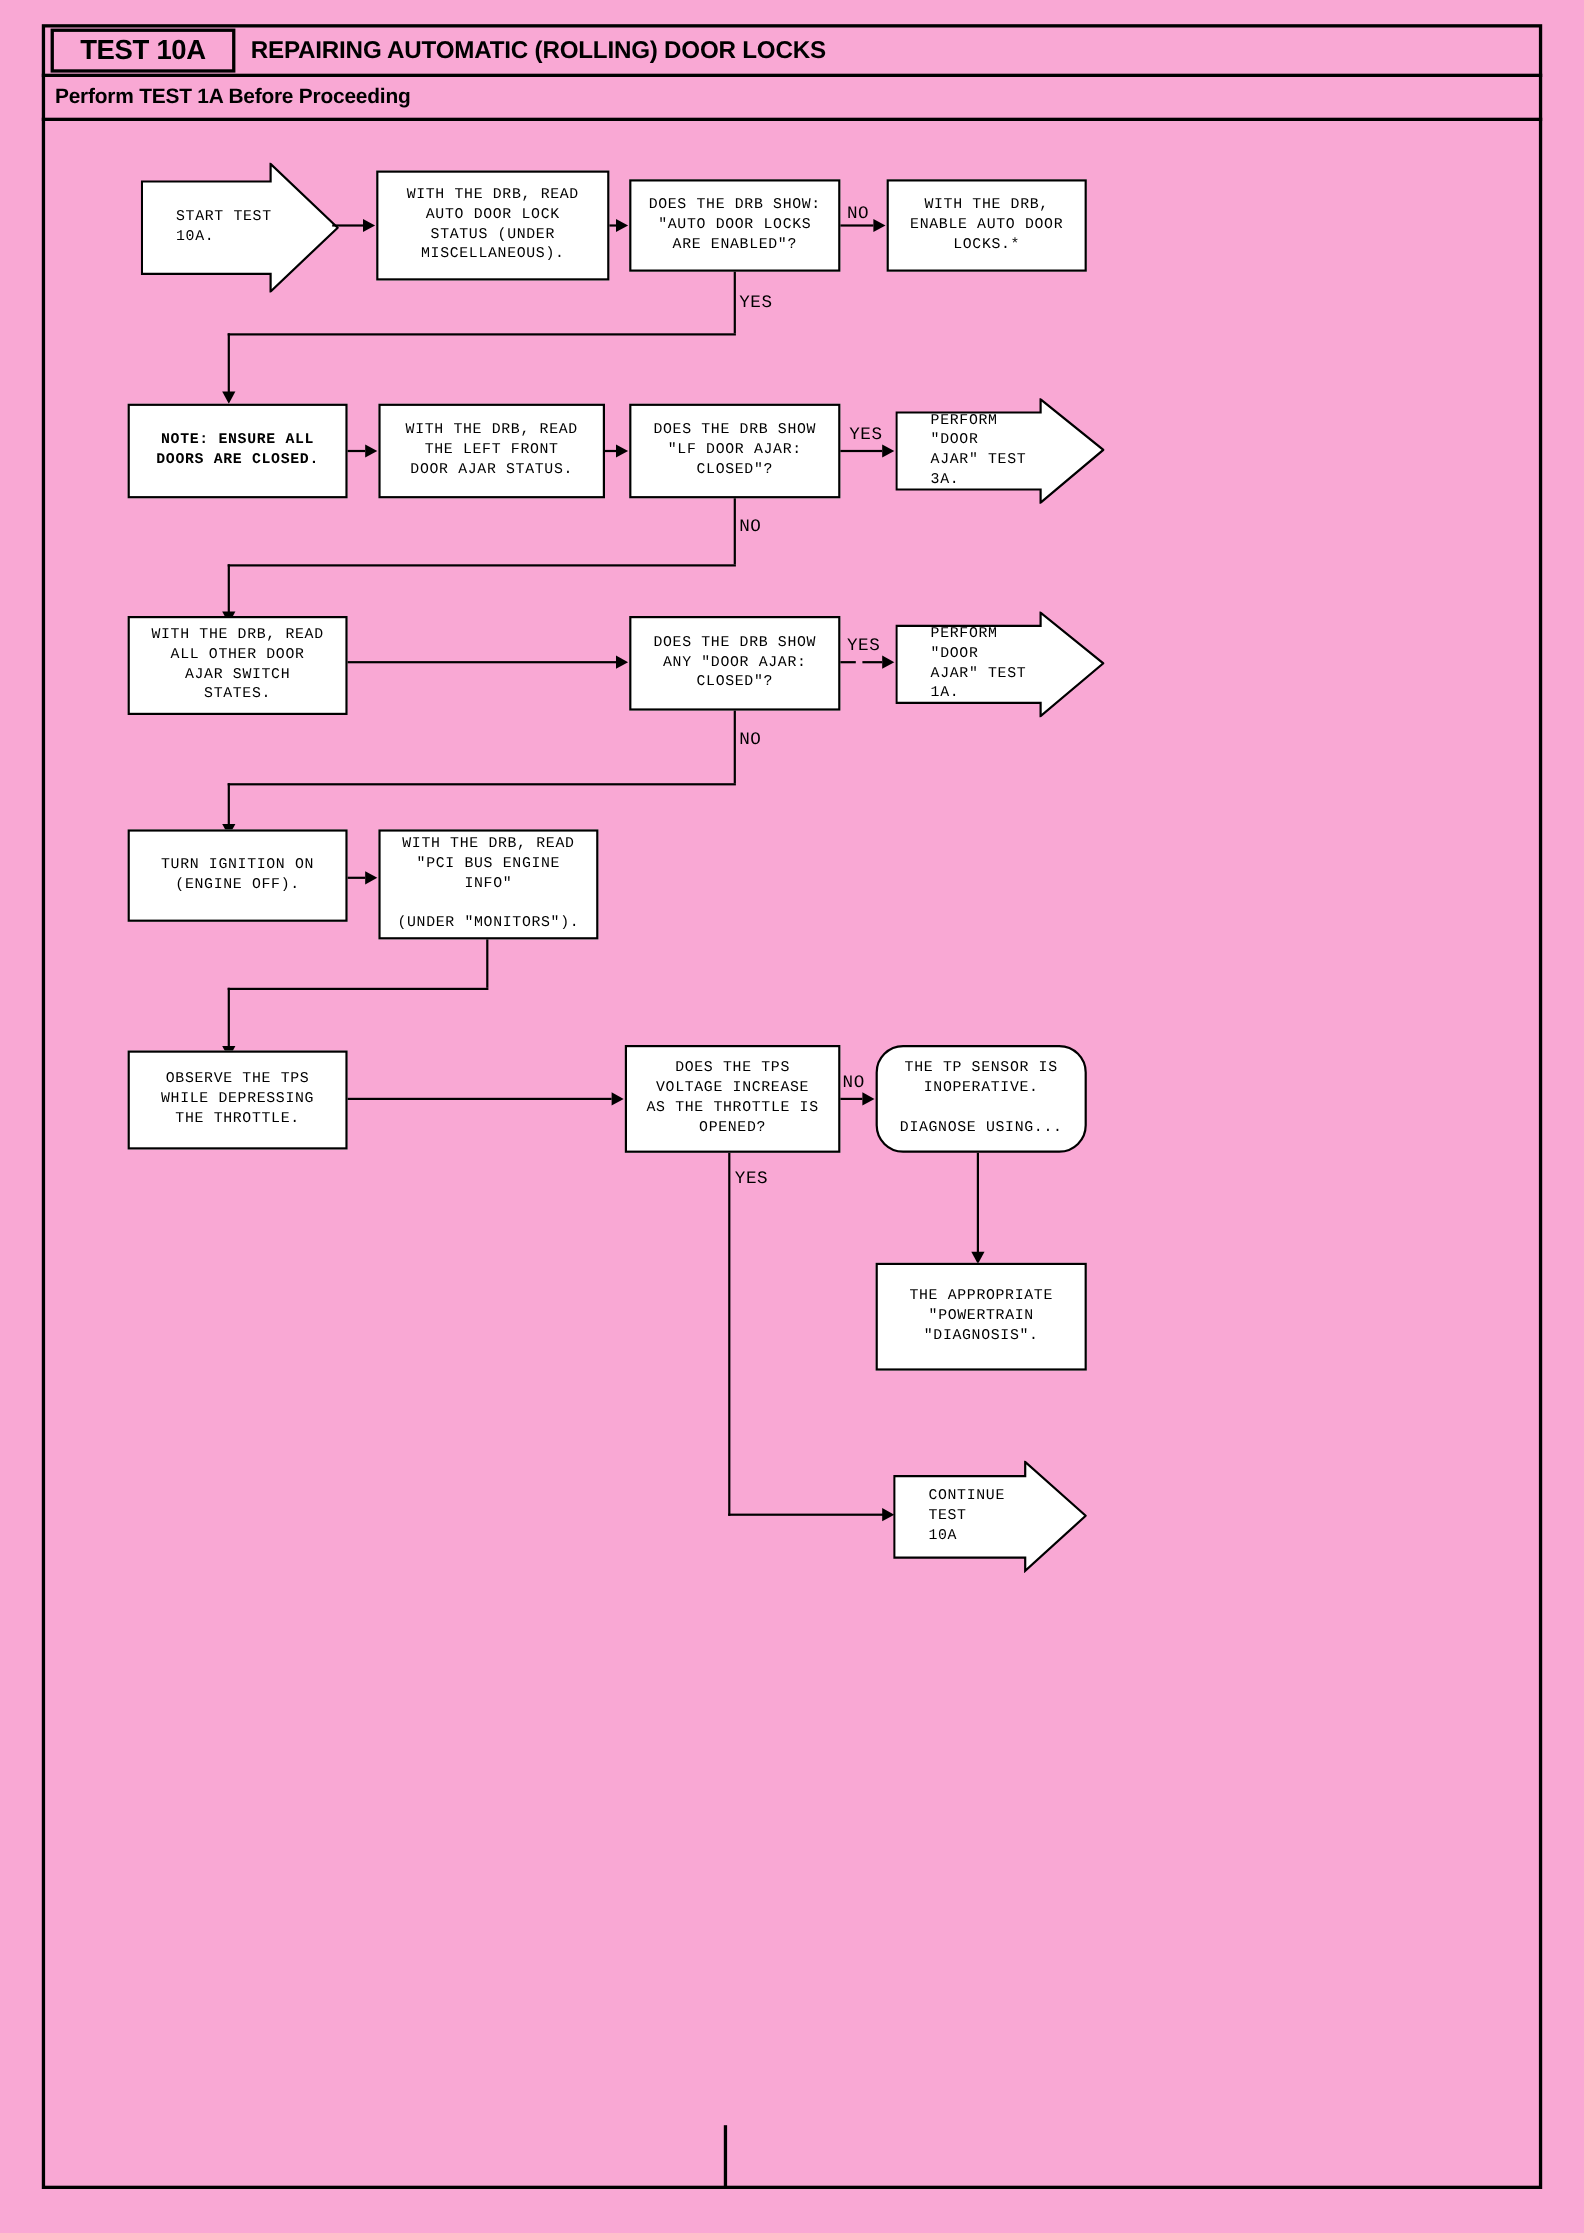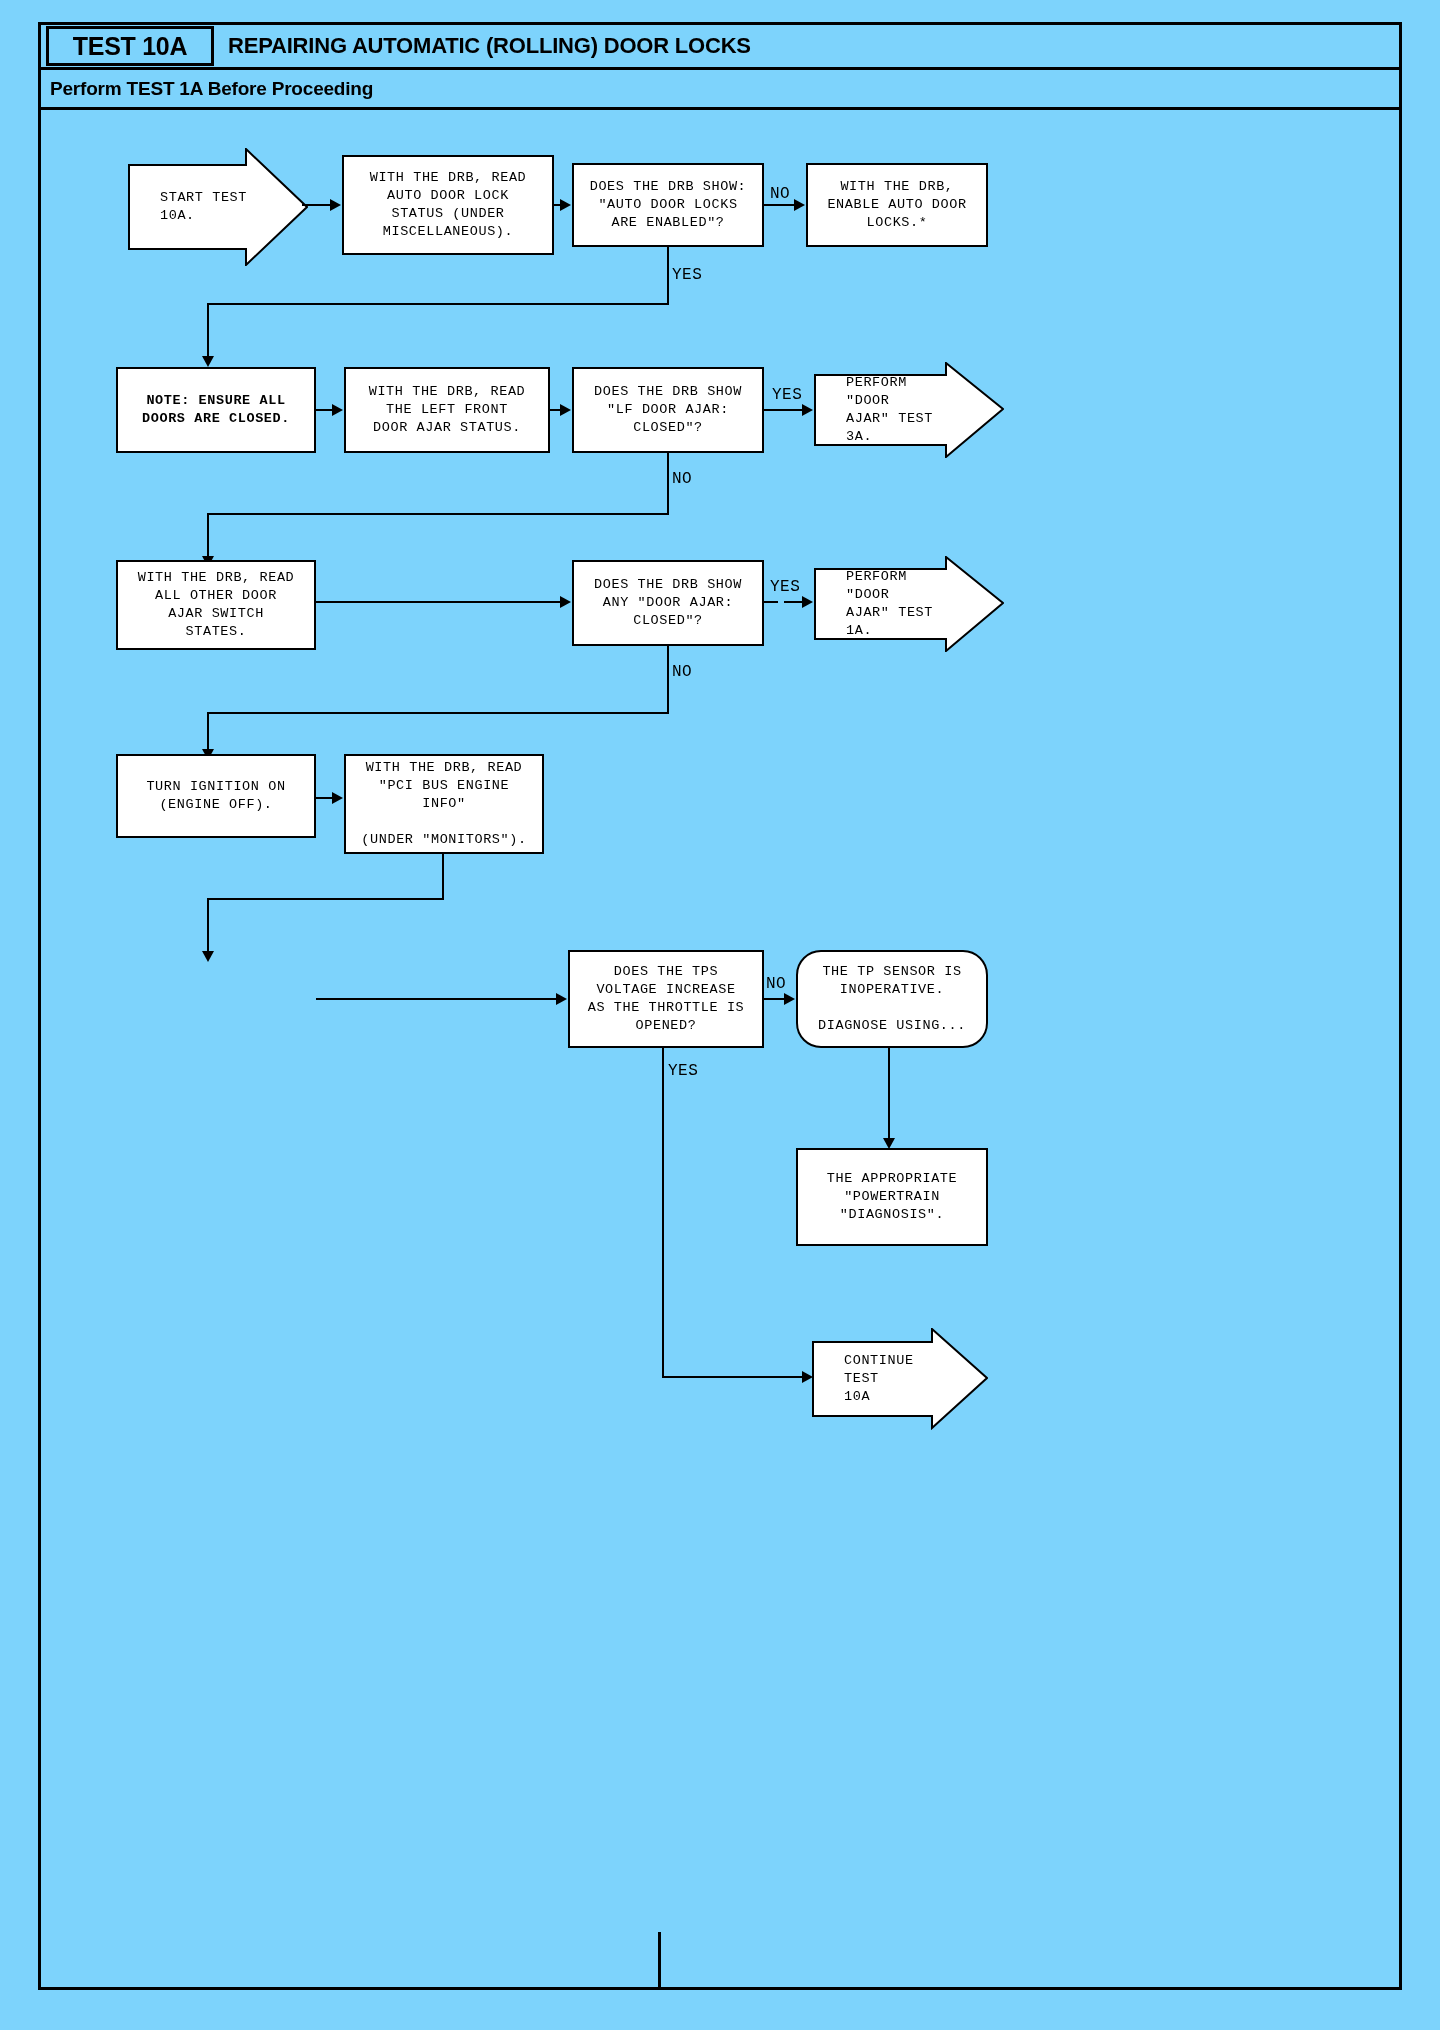--- a/index.html
+++ b/index.html
@@ -1,18 +1,18 @@
 <!DOCTYPE html>
 <html><head>
 <meta charset="utf-8">
 <style>
   html,body{margin:0;padding:0;background:#ffffff;}
   body{width:1440px;height:2030px;font-family:"Liberation Sans",sans-serif;-webkit-font-smoothing:none;}
 
-  .page{position:relative;width:1440px;height:2030px;background:#7dd3fc;}
+  .page{position:relative;width:1440px;height:2030px;background:#f9a8d4;}
 
   
   .frame{position:absolute;left:38px;top:22px;width:1364px;height:1968px;border:3px solid #000;box-sizing:border-box;}
 
   
   .hdr-row{position:absolute;left:38px;top:22px;width:1364px;height:48px;box-sizing:border-box;border-bottom:3px solid #000;}
   .hdr-test{position:absolute;left:46px;top:26px;width:168px;height:40px;border:3px solid #000;box-sizing:border-box;
             display:flex;align-items:center;justify-content:center;}
   .hdr-test span{font-size:25px;font-weight:bold;letter-spacing:-0.3px;}
   .hdr-title{position:absolute;left:228px;top:26px;height:40px;display:flex;align-items:center;}
@@ -199,20 +199,25 @@
   </div>
 
   <div class="ln lnh" style="left:316px;top:797px;width:16px;"></div>
   <div class="ahead r" style="left:332px;top:792px;"></div>
 
   <div class="ln lnv" style="left:442px;top:854px;height:44px;"></div>
   <div class="ln lnh" style="left:207px;top:898px;width:237px;"></div>
   <div class="ln lnv" style="left:207px;top:898px;height:56px;"></div>
   <div class="ahead d" style="left:202px;top:951px;"></div>
 
+  <div class="box" style="left:116px;top:955px;width:200px;height:90px;">
+    <span class="txt">OBSERVE THE TPS
+WHILE DEPRESSING
+THE THROTTLE.</span>
+  </div>
 
   <div class="box" style="left:568px;top:950px;width:196px;height:98px;">
     <span class="txt">DOES THE TPS
 VOLTAGE INCREASE
 AS THE THROTTLE IS
 OPENED?</span>
   </div>
 
   <div class="box" style="left:796px;top:950px;width:192px;height:98px;border-radius:25px;">
     <span class="txt">THE TP SENSOR IS

